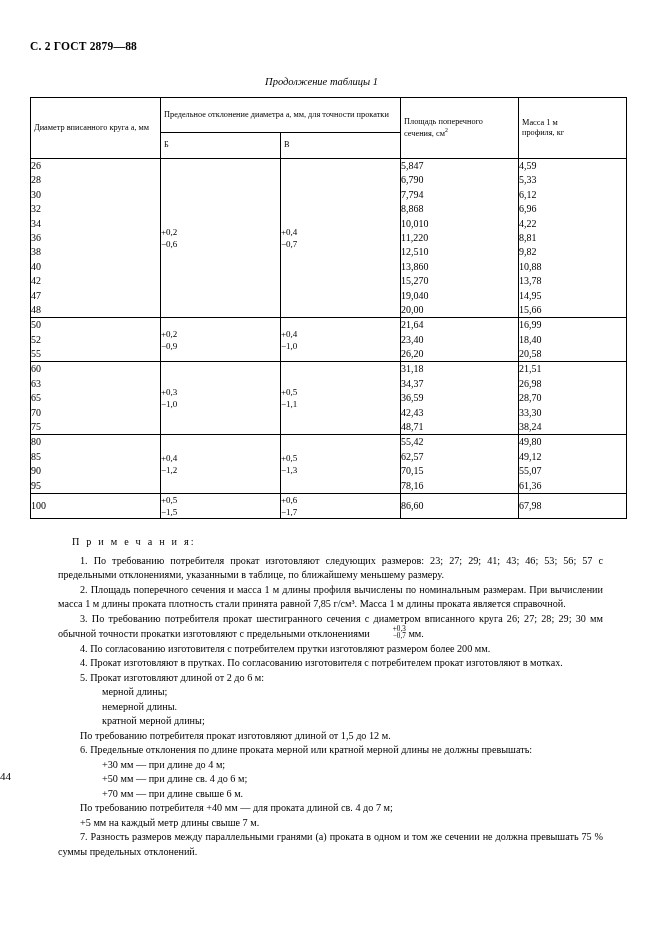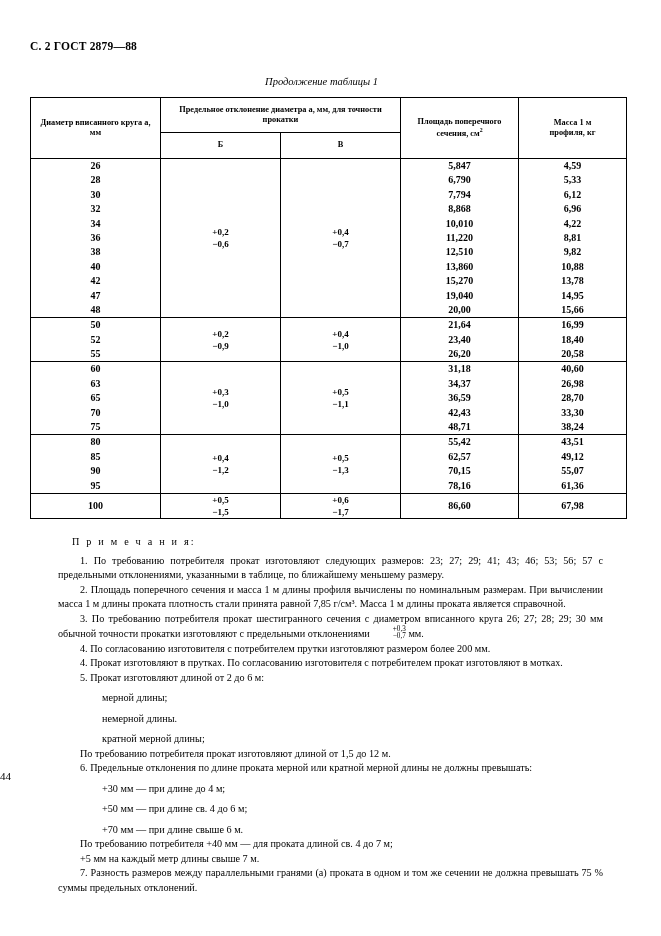--- a/index.html
+++ b/index.html
@@ -41,22 +41,21 @@
     border-collapse: collapse;
     width: 596px;
     margin: 0 auto;
     font-size: 9px;
     table-layout: fixed;
   }
   table.main td, table.main th {
     border: 1px solid #000;
     padding: 0;
     vertical-align: middle;
-    text-align: center;
-    font-weight: bold;
+    font-weight: normal;
   }
   table.main thead td {
     font-size: 8.3px;
     line-height: 1.25;
     padding: 4px 3px;
   }
   .hdr-tall { height: 52px; }
   .sub-cell { height: 17px; font-size: 8.5px; }
 
   .grp-cell {
@@ -83,21 +82,20 @@
   }
   .notes p {
     margin: 0 0 0 0;
     text-indent: 22px;
   }
   .notes p.noindent {
     text-indent: 0;
   }
   .notes p.sub {
     text-indent: 44px;
-    margin-top: 6px;
   }
   .frac {
     display: inline-block;
     font-size: 7.2px;
     line-height: 1.0;
     vertical-align: -0.15em;
     text-align: left;
     margin-left: 1px;
   }
   .frac span { display: block; }
@@ -234,21 +232,21 @@
           <span>−1,1</span>
         </td>
         <td class="grp-cell">
           <span>31,18</span><br>
           <span>34,37</span><br>
           <span>36,59</span><br>
           <span>42,43</span><br>
           <span>48,71</span>
         </td>
         <td class="grp-cell">
-          <span>40,60</span><br>
+          <span>21,51</span><br>
           <span>26,98</span><br>
           <span>28,70</span><br>
           <span>33,30</span><br>
           <span>38,24</span>
         </td>
       </tr>
 
       <tr>
         <td class="grp-cell">
           <span>80</span><br>
@@ -264,21 +262,21 @@
           <span>+0,5</span><br>
           <span>−1,3</span>
         </td>
         <td class="grp-cell">
           <span>55,42</span><br>
           <span>62,57</span><br>
           <span>70,15</span><br>
           <span>78,16</span>
         </td>
         <td class="grp-cell">
-          <span>43,51</span><br>
+          <span>49,80</span><br>
           <span>49,12</span><br>
           <span>55,07</span><br>
           <span>61,36</span>
         </td>
       </tr>
 
       <tr>
         <td class="grp-cell">
           <span>100</span>
         </td>

